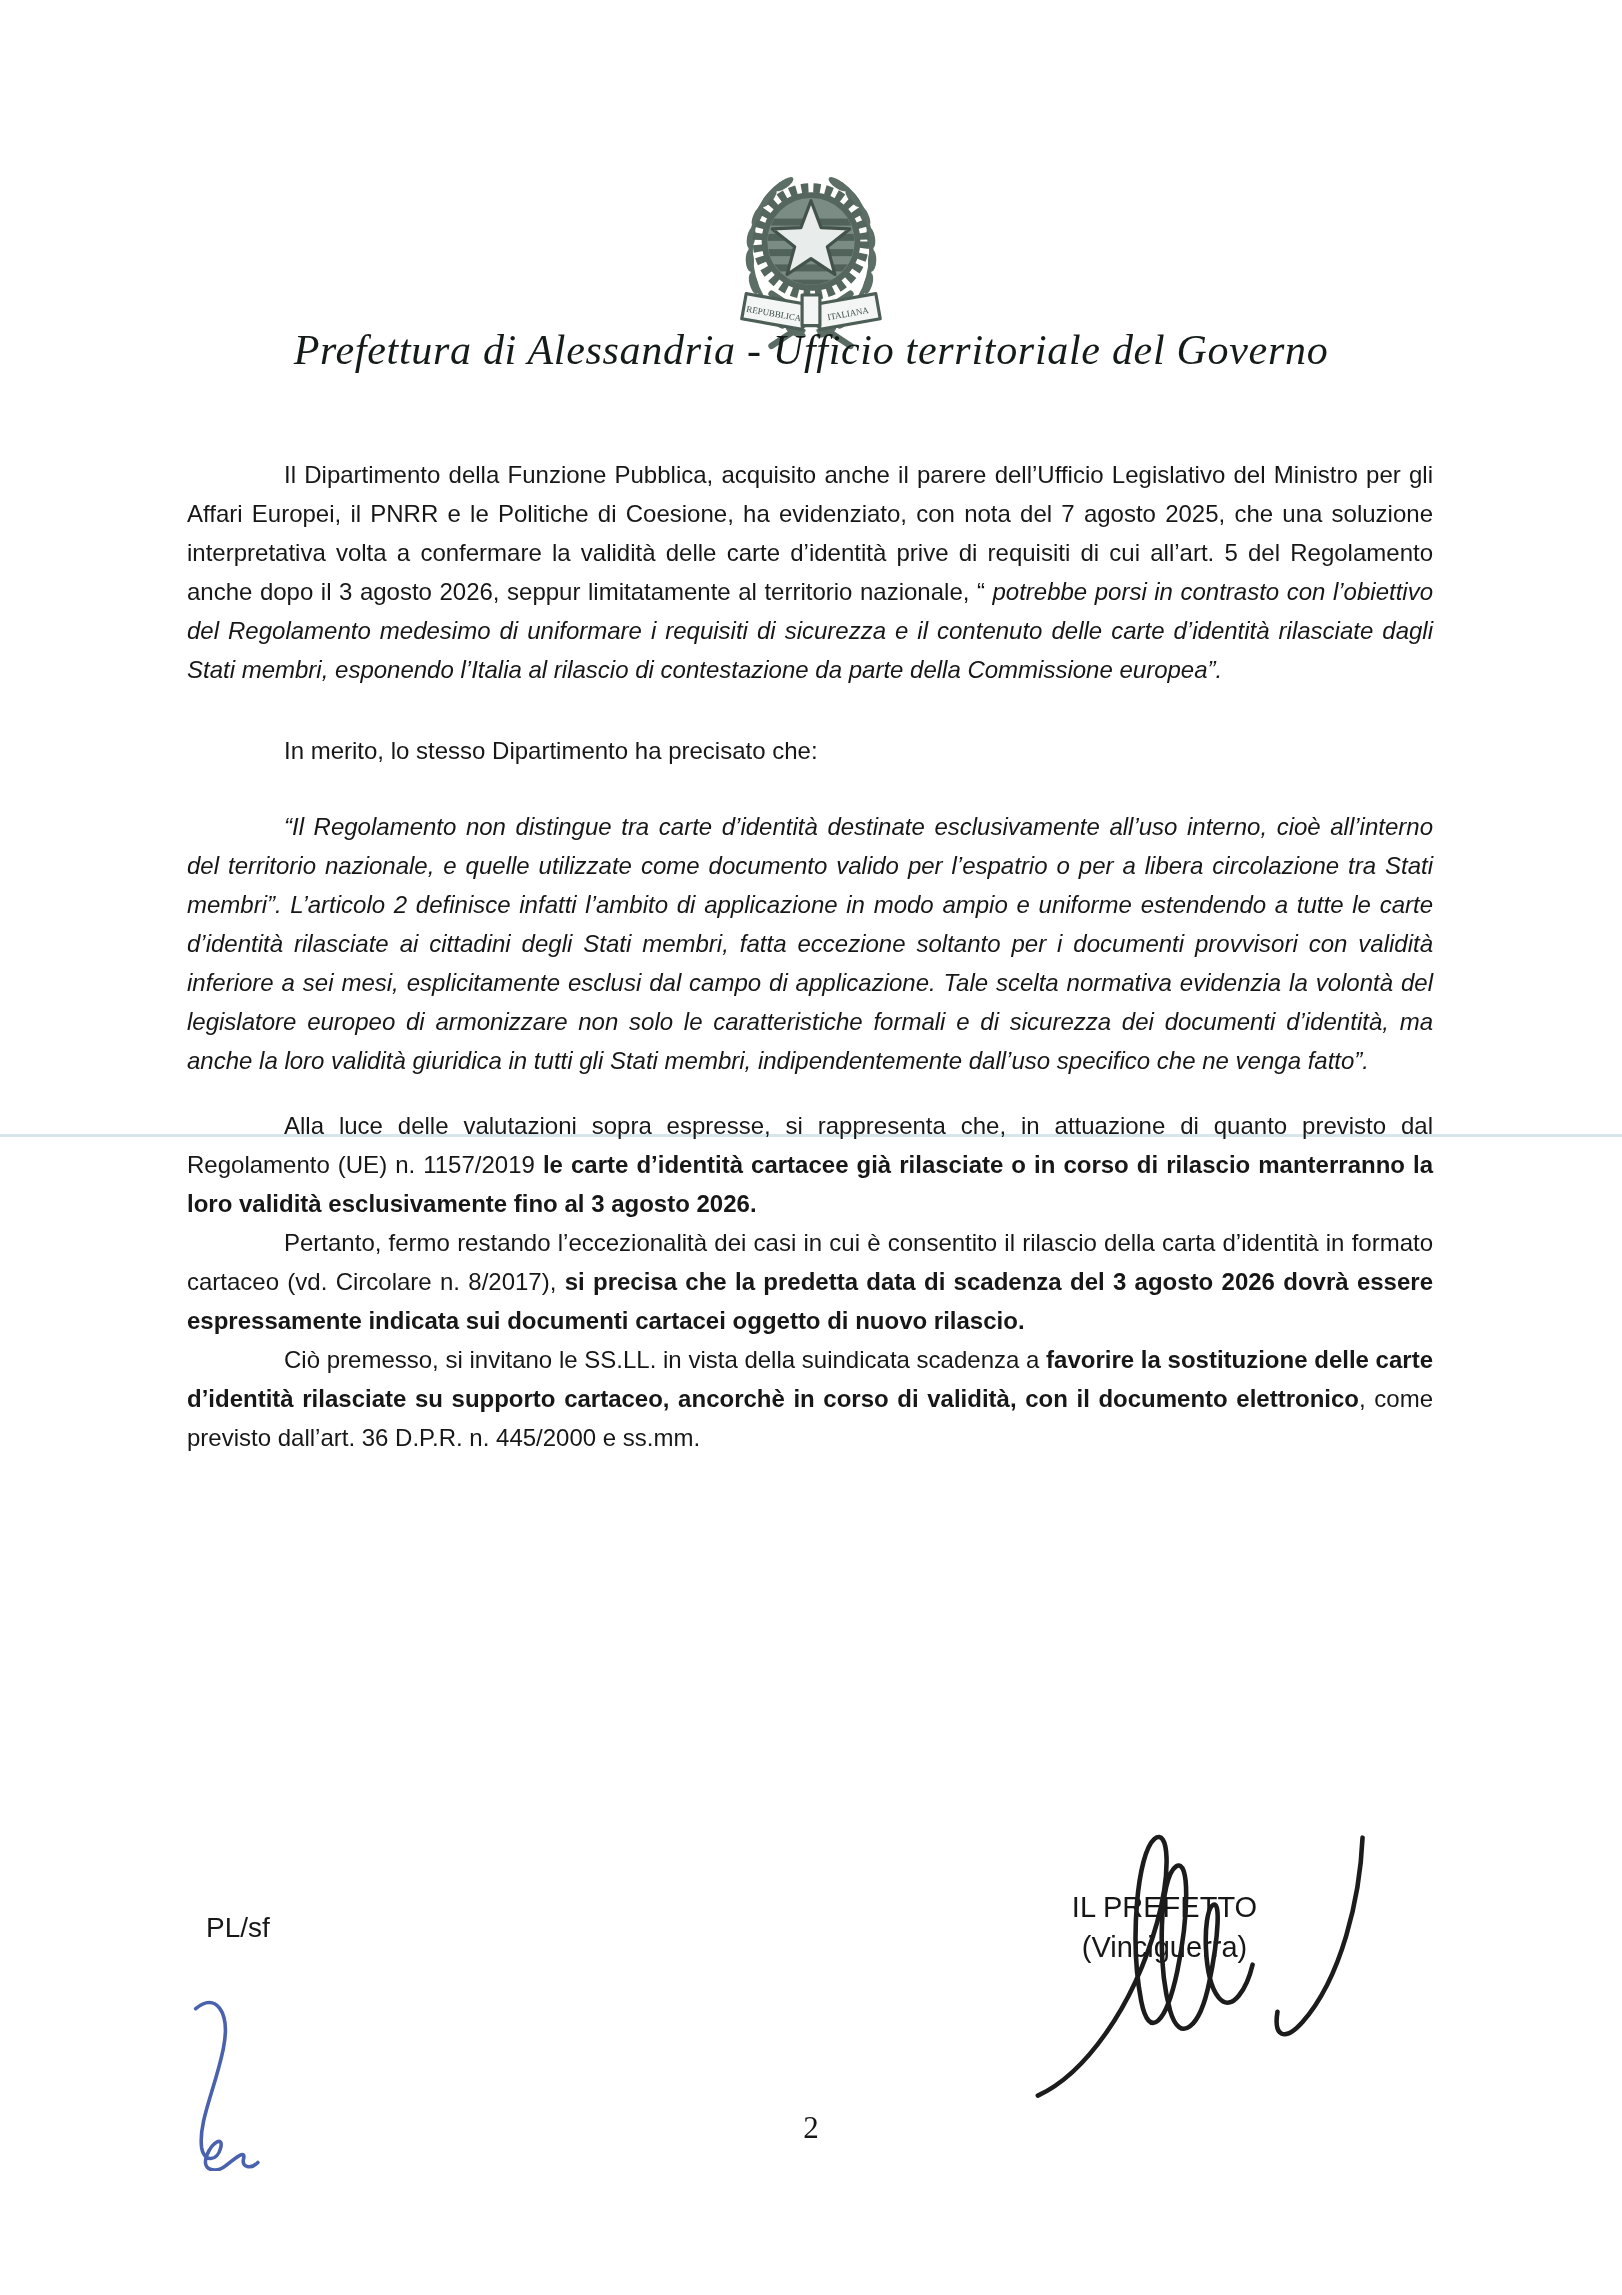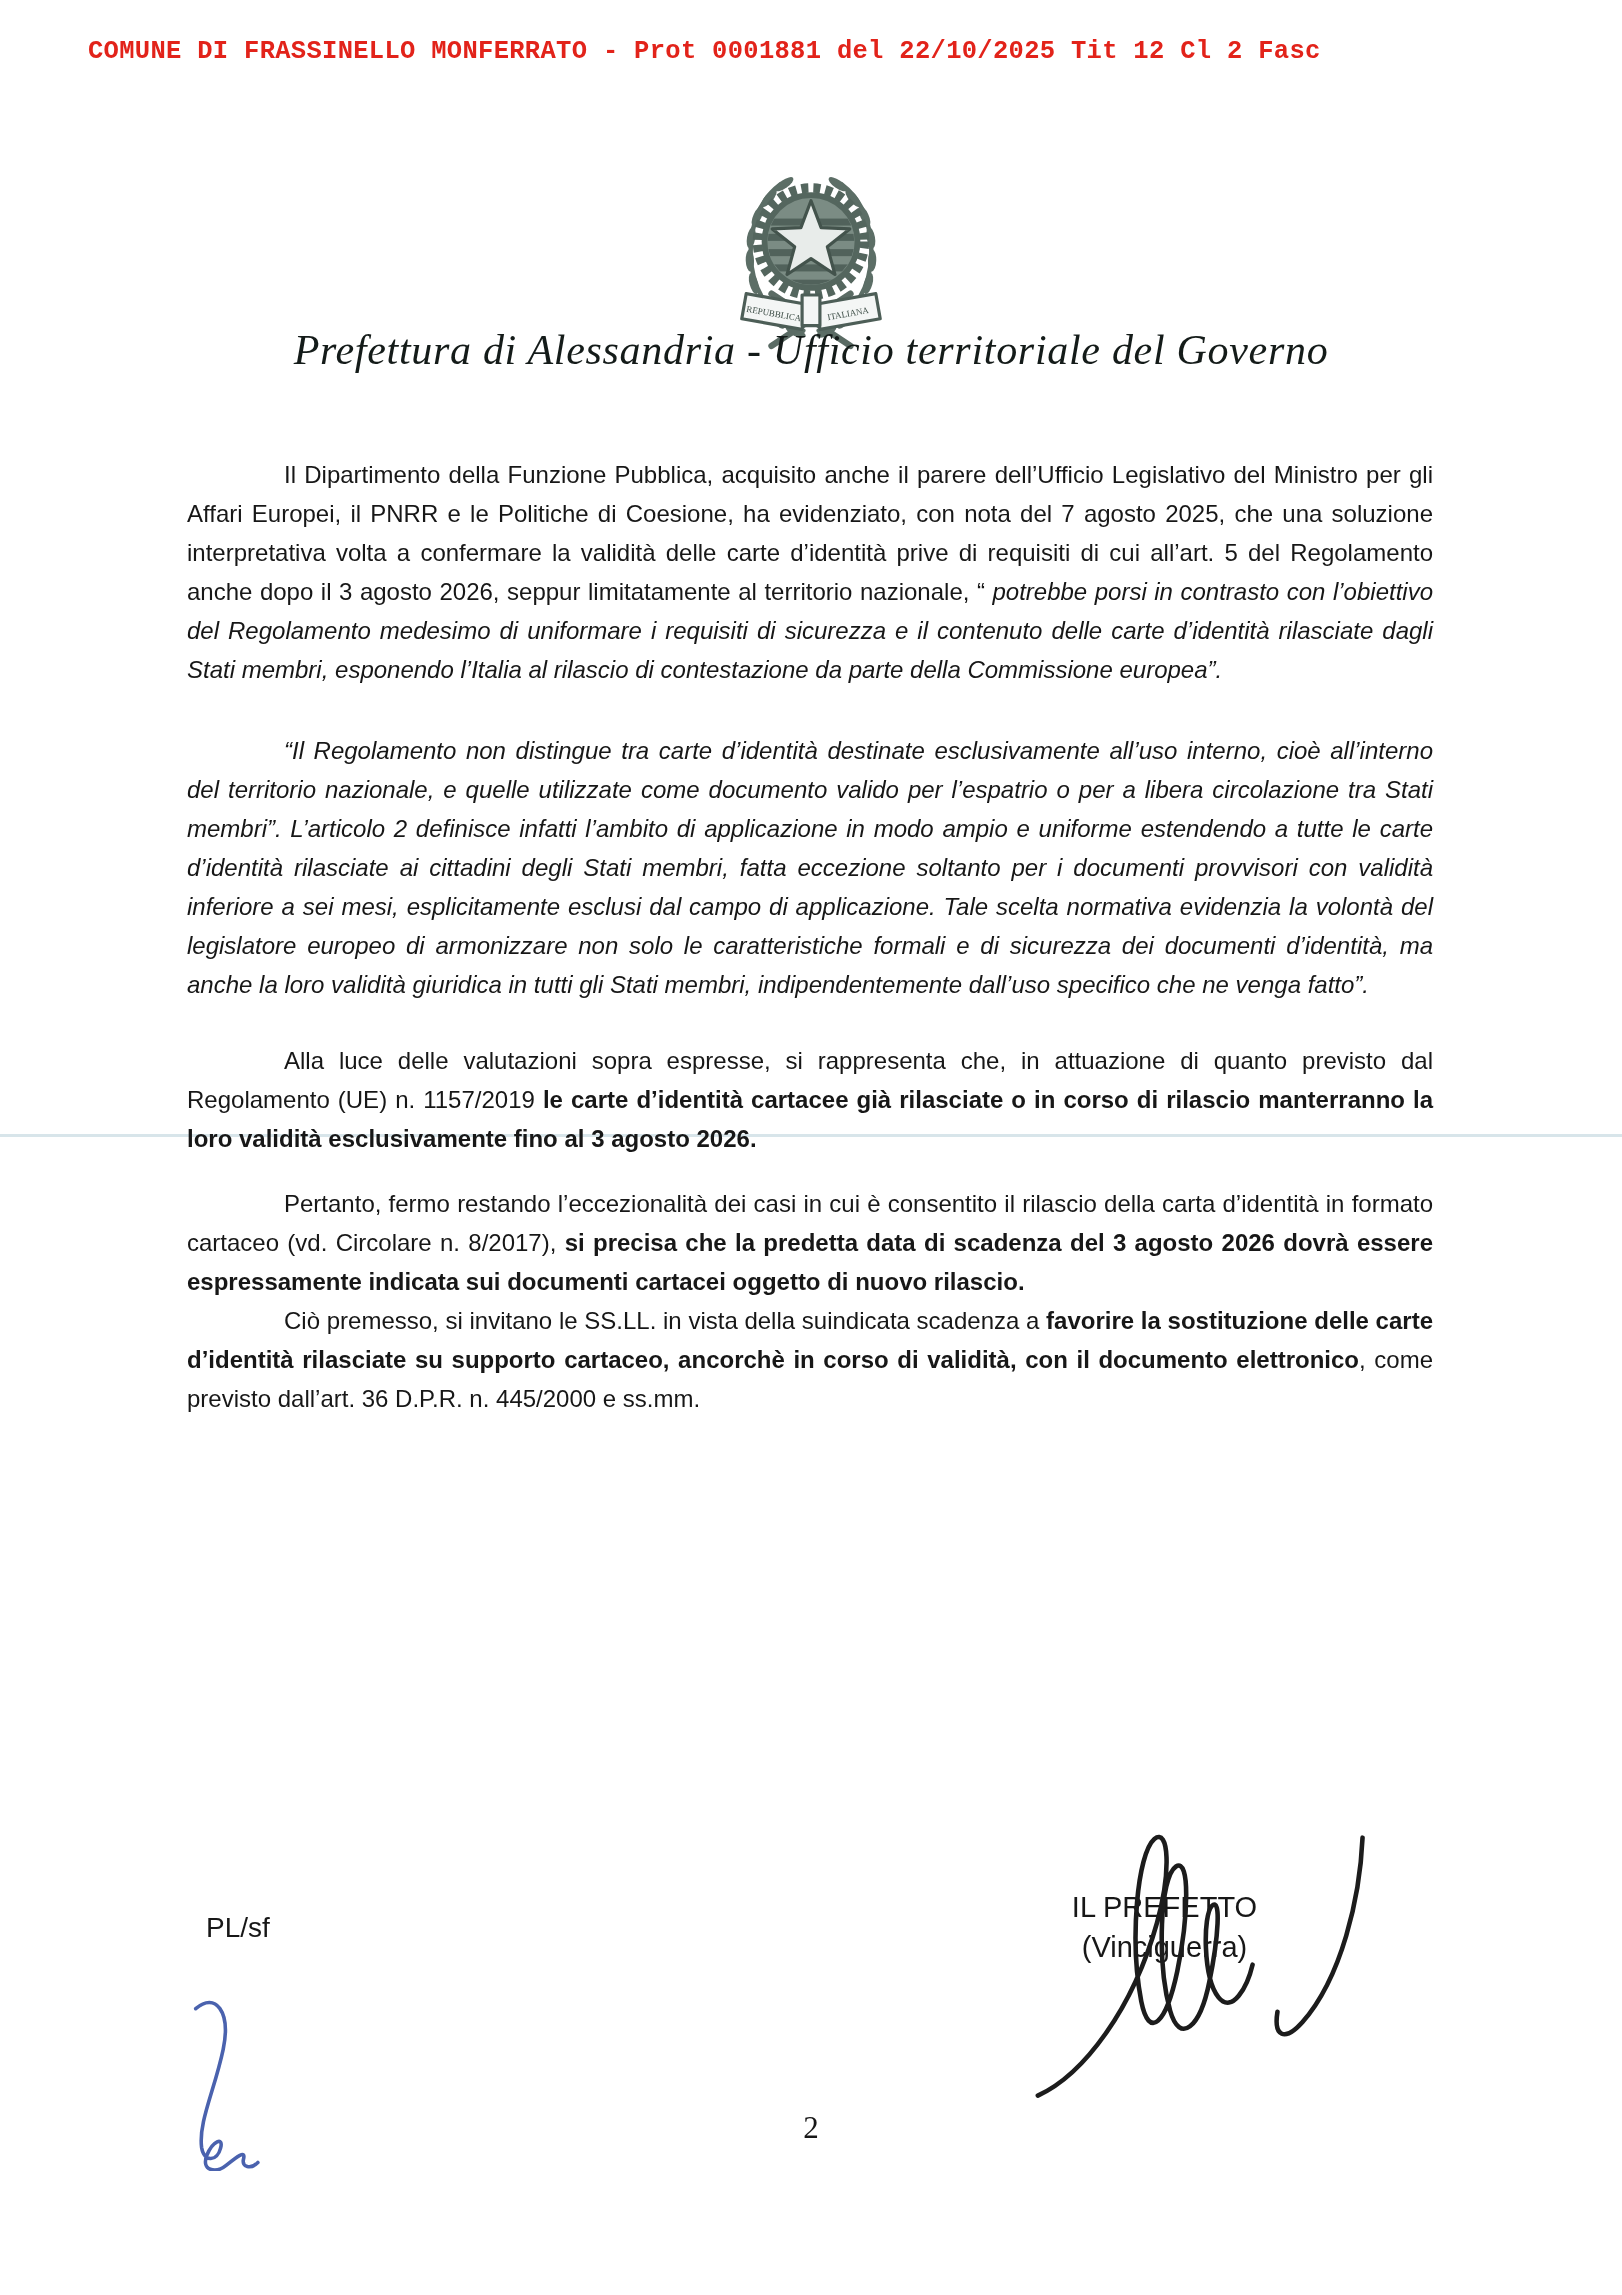--- a/index.html
+++ b/index.html
@@ -41,21 +41,20 @@
   .pagenum{
     position:absolute;left:0;right:0;top:2110px;text-align:center;
     font-family:"Liberation Serif",serif;font-size:31px;
   }
 </style>
 </head>
 <body>
 
 <div class="page">
 
-  <div class="stamp" style="color: rgb(226, 35, 26);">COMUNE DI FRASSINELLO MONFERRATO - Prot 0001881 del 22/10/2025 Tit 12 Cl 2 Fasc</div>
 
   <div class="emblem">
     <svg width="154" height="191" viewBox="0 0 240 300">
 
       <g stroke="#5c6e66" fill="none" stroke-width="7" stroke-linecap="round">
         <path d="M108 268 C 52 250 20 196 26 128 C 30 86 48 56 72 38"></path>
         <path d="M132 268 C 188 250 220 196 214 128 C 210 86 192 56 168 38"></path>
       </g>
 
       <g fill="#5c6e66">
@@ -108,20 +107,21 @@
       <text transform="rotate(-10 178 240)" x="178" y="246" text-anchor="middle" font-size="14" fill="#3f4f48" font-family="Liberation Serif, serif">ITALIANA</text>
     </svg>
   </div>
 
   <div class="letterhead">Prefettura di Alessandria - Ufficio territoriale del Governo</div>
 
   <div class="scanline"></div>
 
   <div class="bodycol">
       <p class="para"><span>Il Dipartimento della Funzione Pubblica, acquisito anche il parere dell’Ufficio Legislativo del Ministro per gli Affari Europei, il PNRR e le Politiche di Coesione, ha evidenziato, con nota del 7 agosto 2025, che una soluzione interpretativa volta a confermare la validità delle carte d’identità prive di requisiti di cui all’art. 5 del Regolamento anche dopo il 3 agosto 2026, seppur limitatamente al territorio nazionale, “ </span><span class="italic">potrebbe porsi in contrasto con l’obiettivo del Regolamento medesimo di uniformare i requisiti di sicurezza e il contenuto delle carte d’identità rilasciate dagli Stati membri, esponendo l’Italia al rilascio di contestazione da parte della Commissione europea”.</span></p>
+      <p class="para"><span>In merito, lo stesso Dipartimento ha precisato che:</span></p>
       <p class="para"><span class="italic">“Il Regolamento non distingue tra carte d’identità destinate esclusivamente all’uso interno, cioè all’interno del territorio nazionale, e quelle utilizzate come documento valido per l’espatrio o per a libera circolazione tra Stati membri”. L’articolo 2 definisce infatti l’ambito di applicazione in modo ampio e uniforme estendendo a tutte le carte d’identità rilasciate ai cittadini degli Stati membri, fatta eccezione soltanto per i documenti provvisori con validità inferiore a sei mesi, esplicitamente esclusi dal campo di applicazione. Tale scelta normativa evidenzia la volontà del legislatore europeo di armonizzare non solo le caratteristiche formali e di sicurezza dei documenti d’identità, ma anche la loro validità giuridica in tutti gli Stati membri, indipendentemente dall’uso specifico che ne venga fatto”.</span></p>
       <p class="para"><span>Alla luce delle valutazioni sopra espresse, si rappresenta che, in attuazione di quanto previsto dal Regolamento (UE) n. 1157/2019 </span><span class="bold">le carte d’identità cartacee già rilasciate o in corso di rilascio manterranno la loro validità esclusivamente fino al 3 agosto 2026.</span></p>
       <p class="para"><span>Pertanto, fermo restando l’eccezionalità dei casi in cui è consentito il rilascio della carta d’identità in formato cartaceo (vd. Circolare n. 8/2017), </span><span class="bold">si precisa che la predetta data di scadenza del 3 agosto 2026 dovrà essere espressamente indicata sui documenti cartacei oggetto di nuovo rilascio.</span></p>
       <p class="para"><span>Ciò premesso, si invitano le SS.LL. in vista della suindicata scadenza a </span><span class="bold">favorire la sostituzione delle carte d’identità rilasciate su supporto cartaceo, ancorchè in corso di validità, con il documento elettronico</span><span>, come previsto dall’art. 36 D.P.R. n. 445/2000 e ss.mm.</span></p>
     </div>
 
   <div class="sigblock">
     <div>IL PREFETTO</div>
     <div>(Vinciguerra)</div>
   </div>

